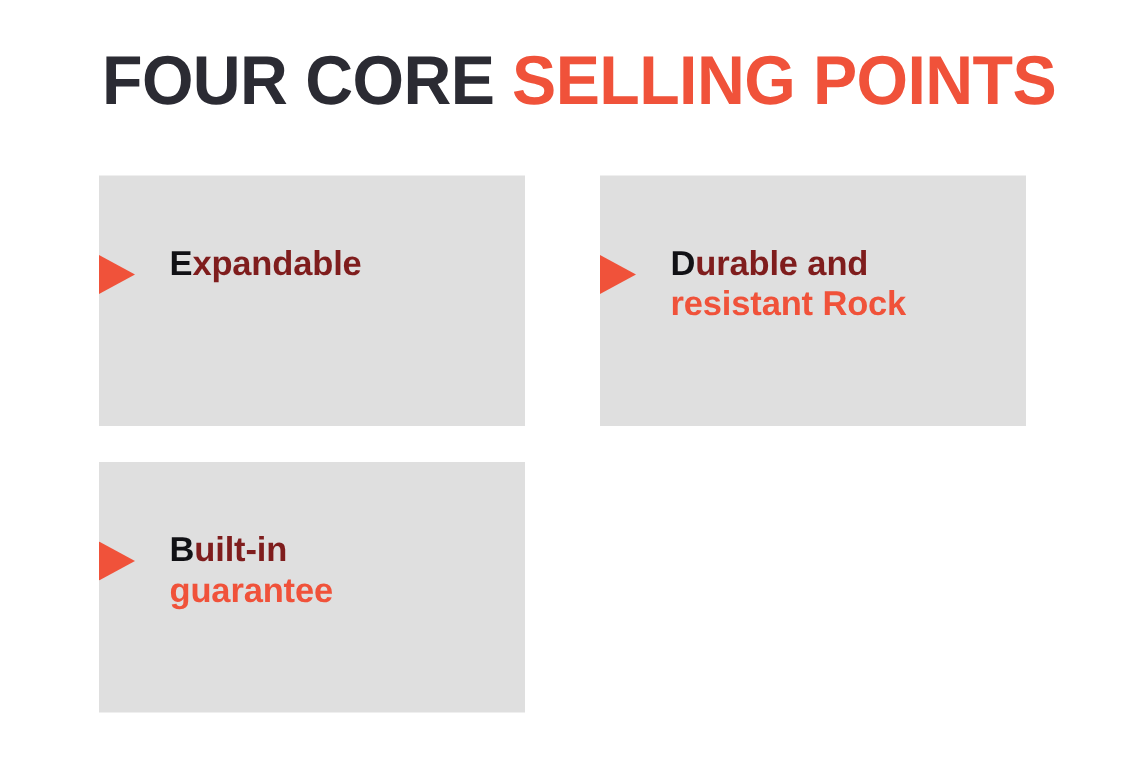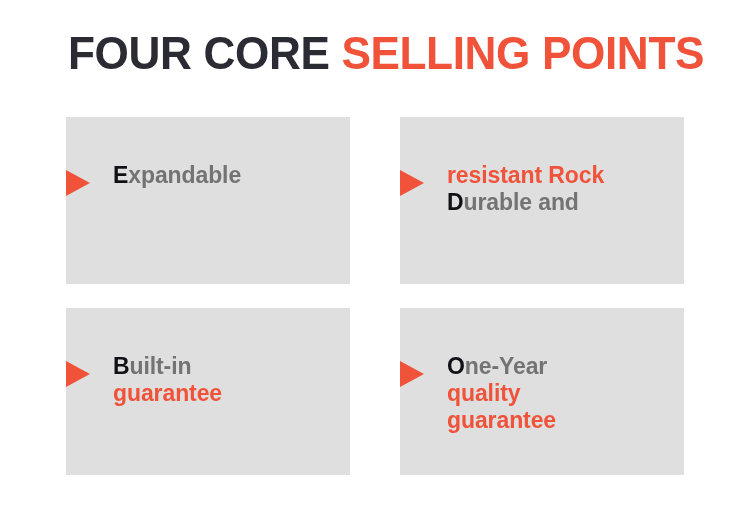--- a/index.html
+++ b/index.html
@@ -90,21 +90,21 @@
     font-size: 23px;
     font-weight: 700;
     line-height: 27px;
     color: #f0523a;
     letter-spacing: -0.1px;
   }
   .card-text .initial {
     color: #111115;
   }
   .card-text .rest {
-    color: #737373;
+    color: #7f1d1d;
   }
   .card-line {
     display: block;
     white-space: nowrap;
   }
 </style>
 </head>
 <body>
 
 <div class="slide">
@@ -128,50 +128,36 @@
       </div>
     </div>
 
     <div class="card">
       <span class="bullet">
         <svg viewBox="0 0 24 26" xmlns="http://www.w3.org/2000/svg">
           <polygon points="0,0 24,13 0,26" fill="#f0523a"></polygon>
         </svg>
       </span>
       <div class="card-text">
-        <span class="card-line">resistant Rock</span>
         <span class="card-line">
           <span class="initial">D</span><span class="rest">urable and</span>
         </span>
+        <span class="card-line">resistant Rock</span>
       </div>
     </div>
 
     <div class="card">
       <span class="bullet">
         <svg viewBox="0 0 24 26" xmlns="http://www.w3.org/2000/svg">
           <polygon points="0,0 24,13 0,26" fill="#f0523a"></polygon>
         </svg>
       </span>
       <div class="card-text">
         <span class="card-line">
           <span class="initial">B</span><span class="rest">uilt-in</span>
         </span>
         <span class="card-line">guarantee</span>
       </div>
     </div>
 
-    <div class="card">
-      <span class="bullet">
-        <svg viewBox="0 0 24 26" xmlns="http://www.w3.org/2000/svg">
-          <polygon points="0,0 24,13 0,26" fill="#f0523a"></polygon>
-        </svg>
-      </span>
-      <div class="card-text">
-        <span class="card-line">
-          <span class="initial">O</span><span class="rest">ne-Year</span>
-        </span>
-        <span class="card-line">quality</span>
-        <span class="card-line">guarantee</span>
-      </div>
-    </div>
 
   </div>
 </div>
 
 </body></html>

